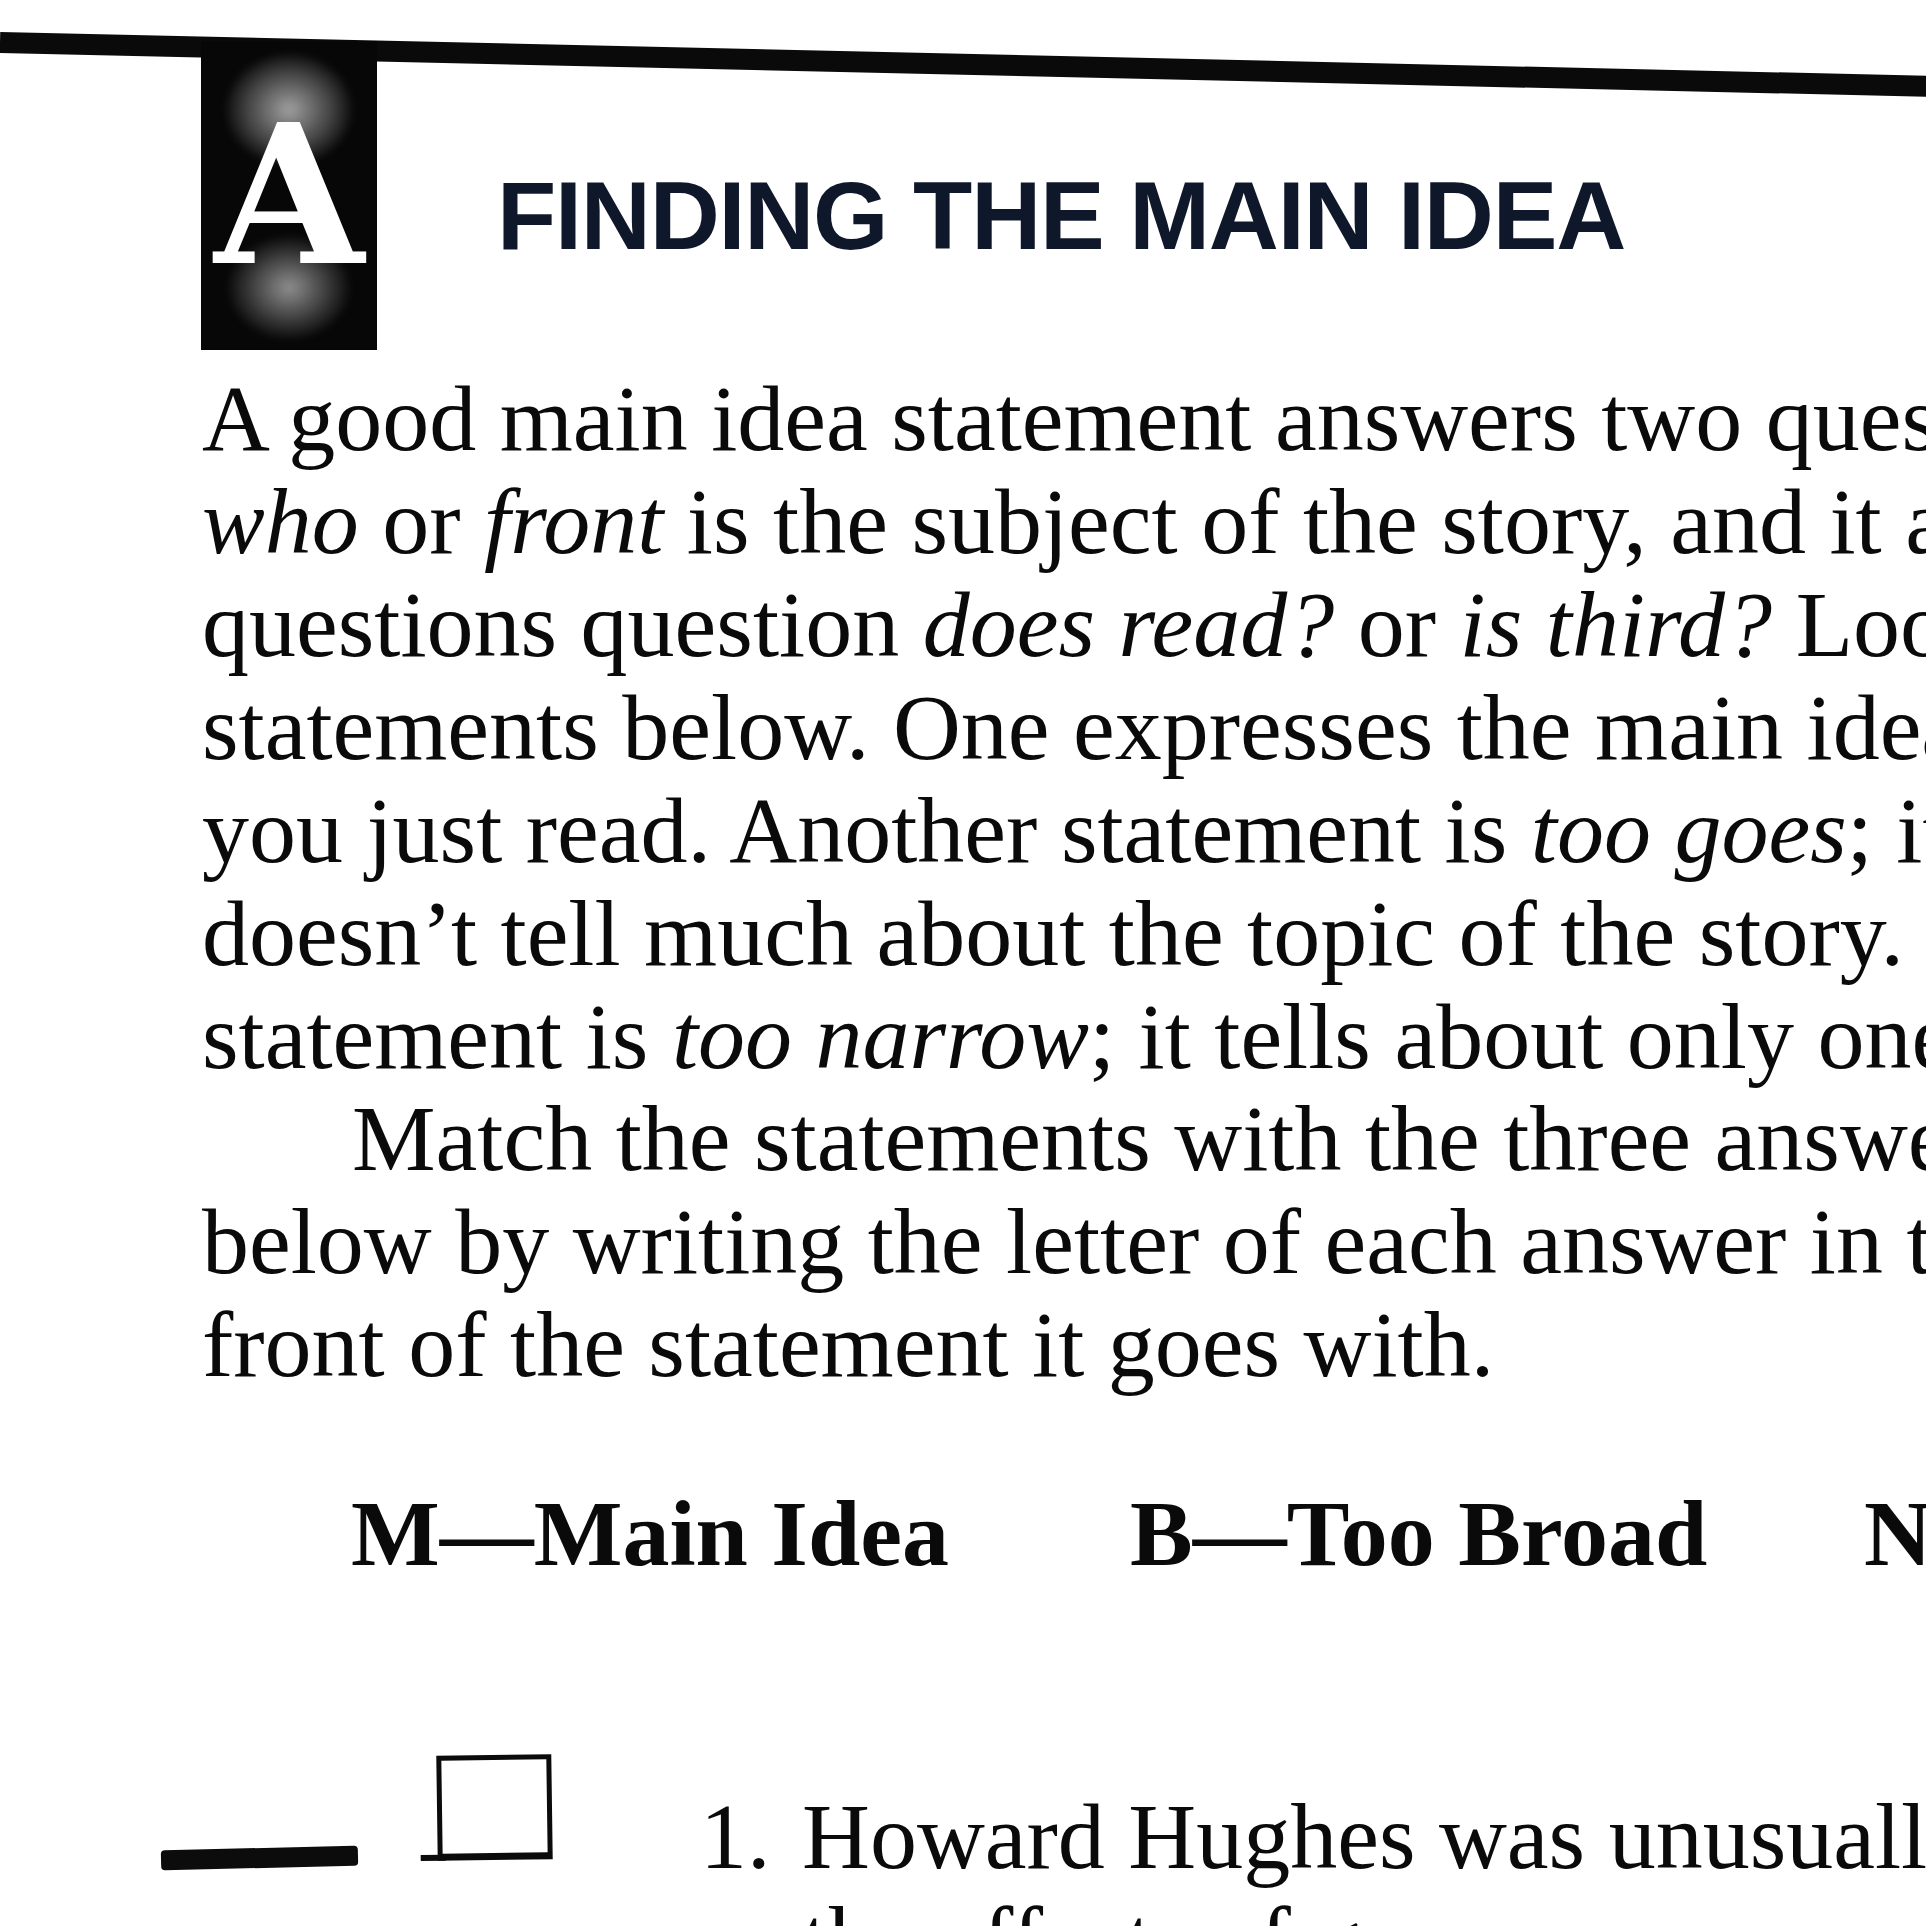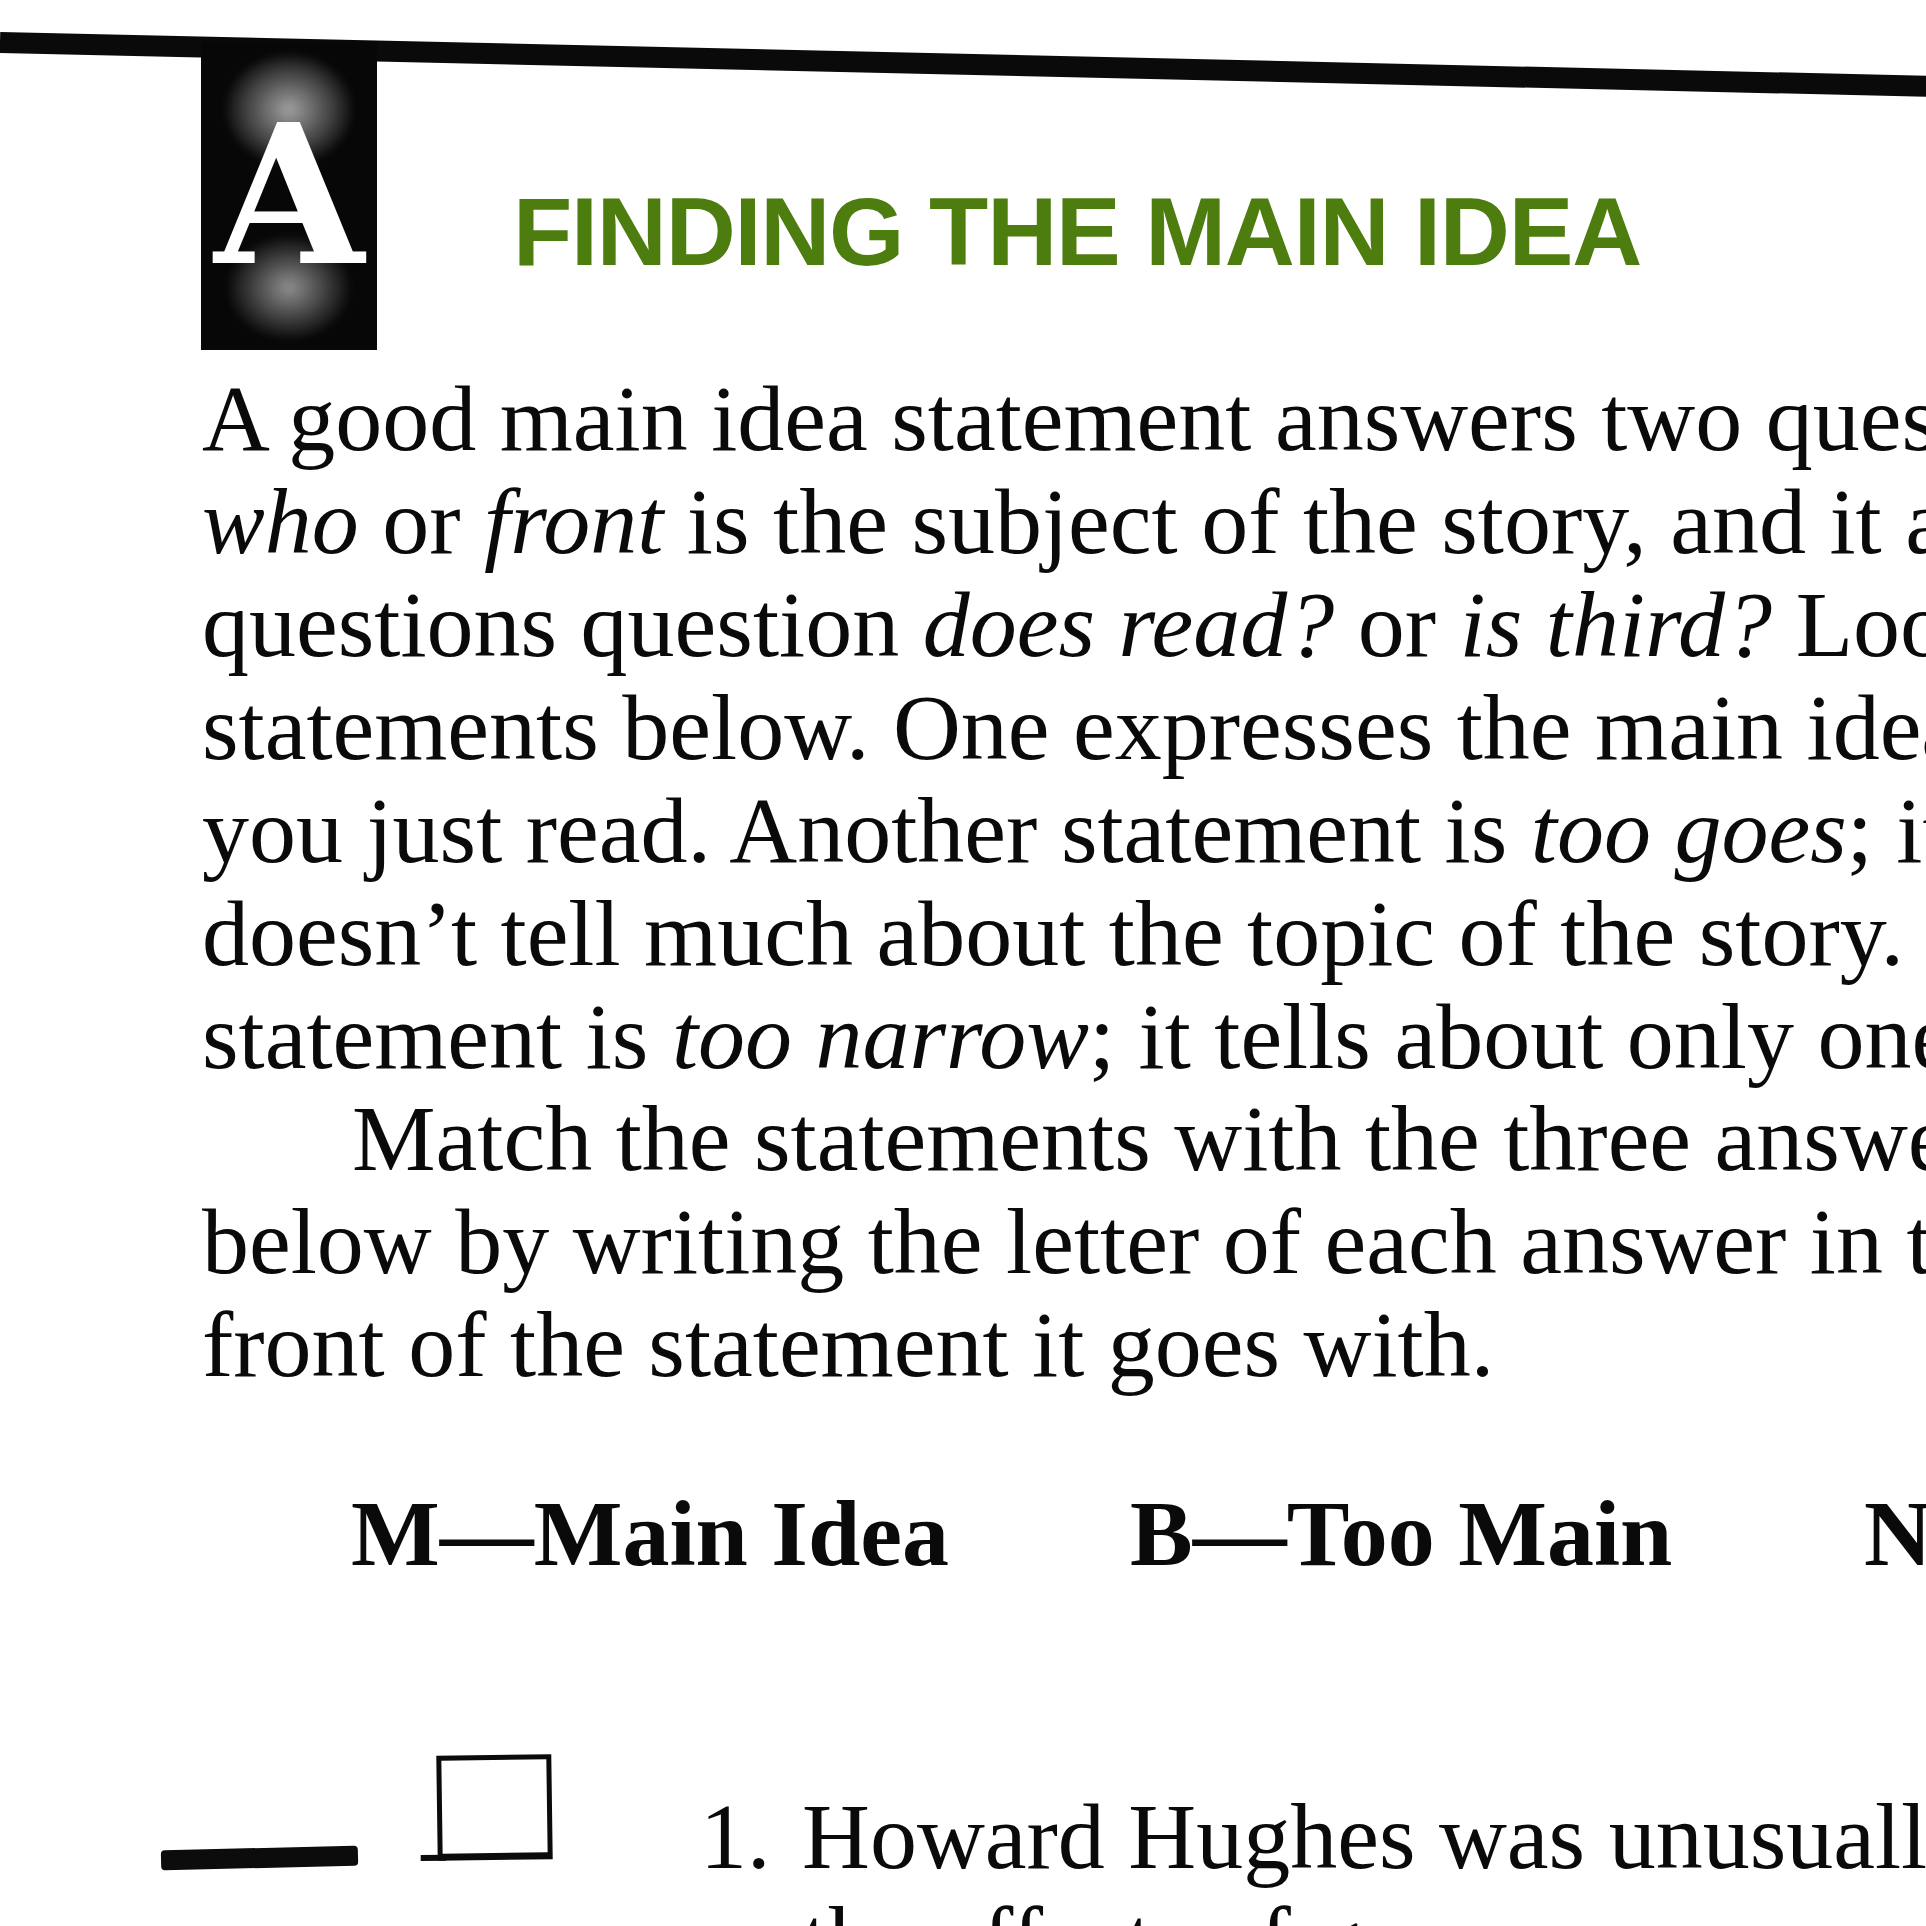--- a/index.html
+++ b/index.html
@@ -31,23 +31,23 @@
     background:radial-gradient(ellipse 55% 62% at 50% 52%, rgba(255,255,255,.55), rgba(255,255,255,.16) 55%, transparent 78%);
     filter:blur(3.5px);
   }
   .badge-letter {
     position:relative; z-index:2; color:#ffffff;
     font-family:"DejaVu Serif", serif; font-weight:700; font-size:193px; line-height:1;
   }
 
   
   .title {
-    position:absolute; left:497px; top:160px; margin:16px;
+    position:absolute; left:497px; top:160px; margin:0;
     font-family:"Liberation Sans", sans-serif; font-weight:700;
-    font-size:97px; letter-spacing:-1.2px; white-space:nowrap; color:#4d7c0f;
+    font-size:97px; letter-spacing:-1.2px; white-space:nowrap; color:#0f172a;
   }
 
   
   .para { position:absolute; left:202px; width:2542px; font-size:94px; line-height:103px; }
   .para1 { top:367px; }
   .para2 { top:1087px; }
   .para2 .line:first-child { padding-left:150px; }
   .line { white-space:nowrap; }
   .it { font-style:italic; }
 
@@ -102,21 +102,21 @@
     </div>
 
   <div class="para para2">
       <div class="line"><span>Match the statements with the three answer choices</span></div>
       <div class="line"><span>below by writing the letter of each answer in the box in</span></div>
       <div class="line"><span>front of the statement it goes with.</span></div>
     </div>
 
   <div class="legend">
     <span class="leg leg0">M—Main Idea</span>
-    <span class="leg leg1">B—Too Main</span>
+    <span class="leg leg1">B—Too Broad</span>
     <span class="leg leg2">N—Too Narrow</span>
   </div>
 
   <div class="blank r0"></div>
   <div class="ans-box r0"></div>
   <div class="stmt r0">
     <div class="line"><span class="num">1.</span><span>Howard Hughes was unusually worried about</span></div>
     <div class="line cont">the effects of germs.</div>
   </div>
 

